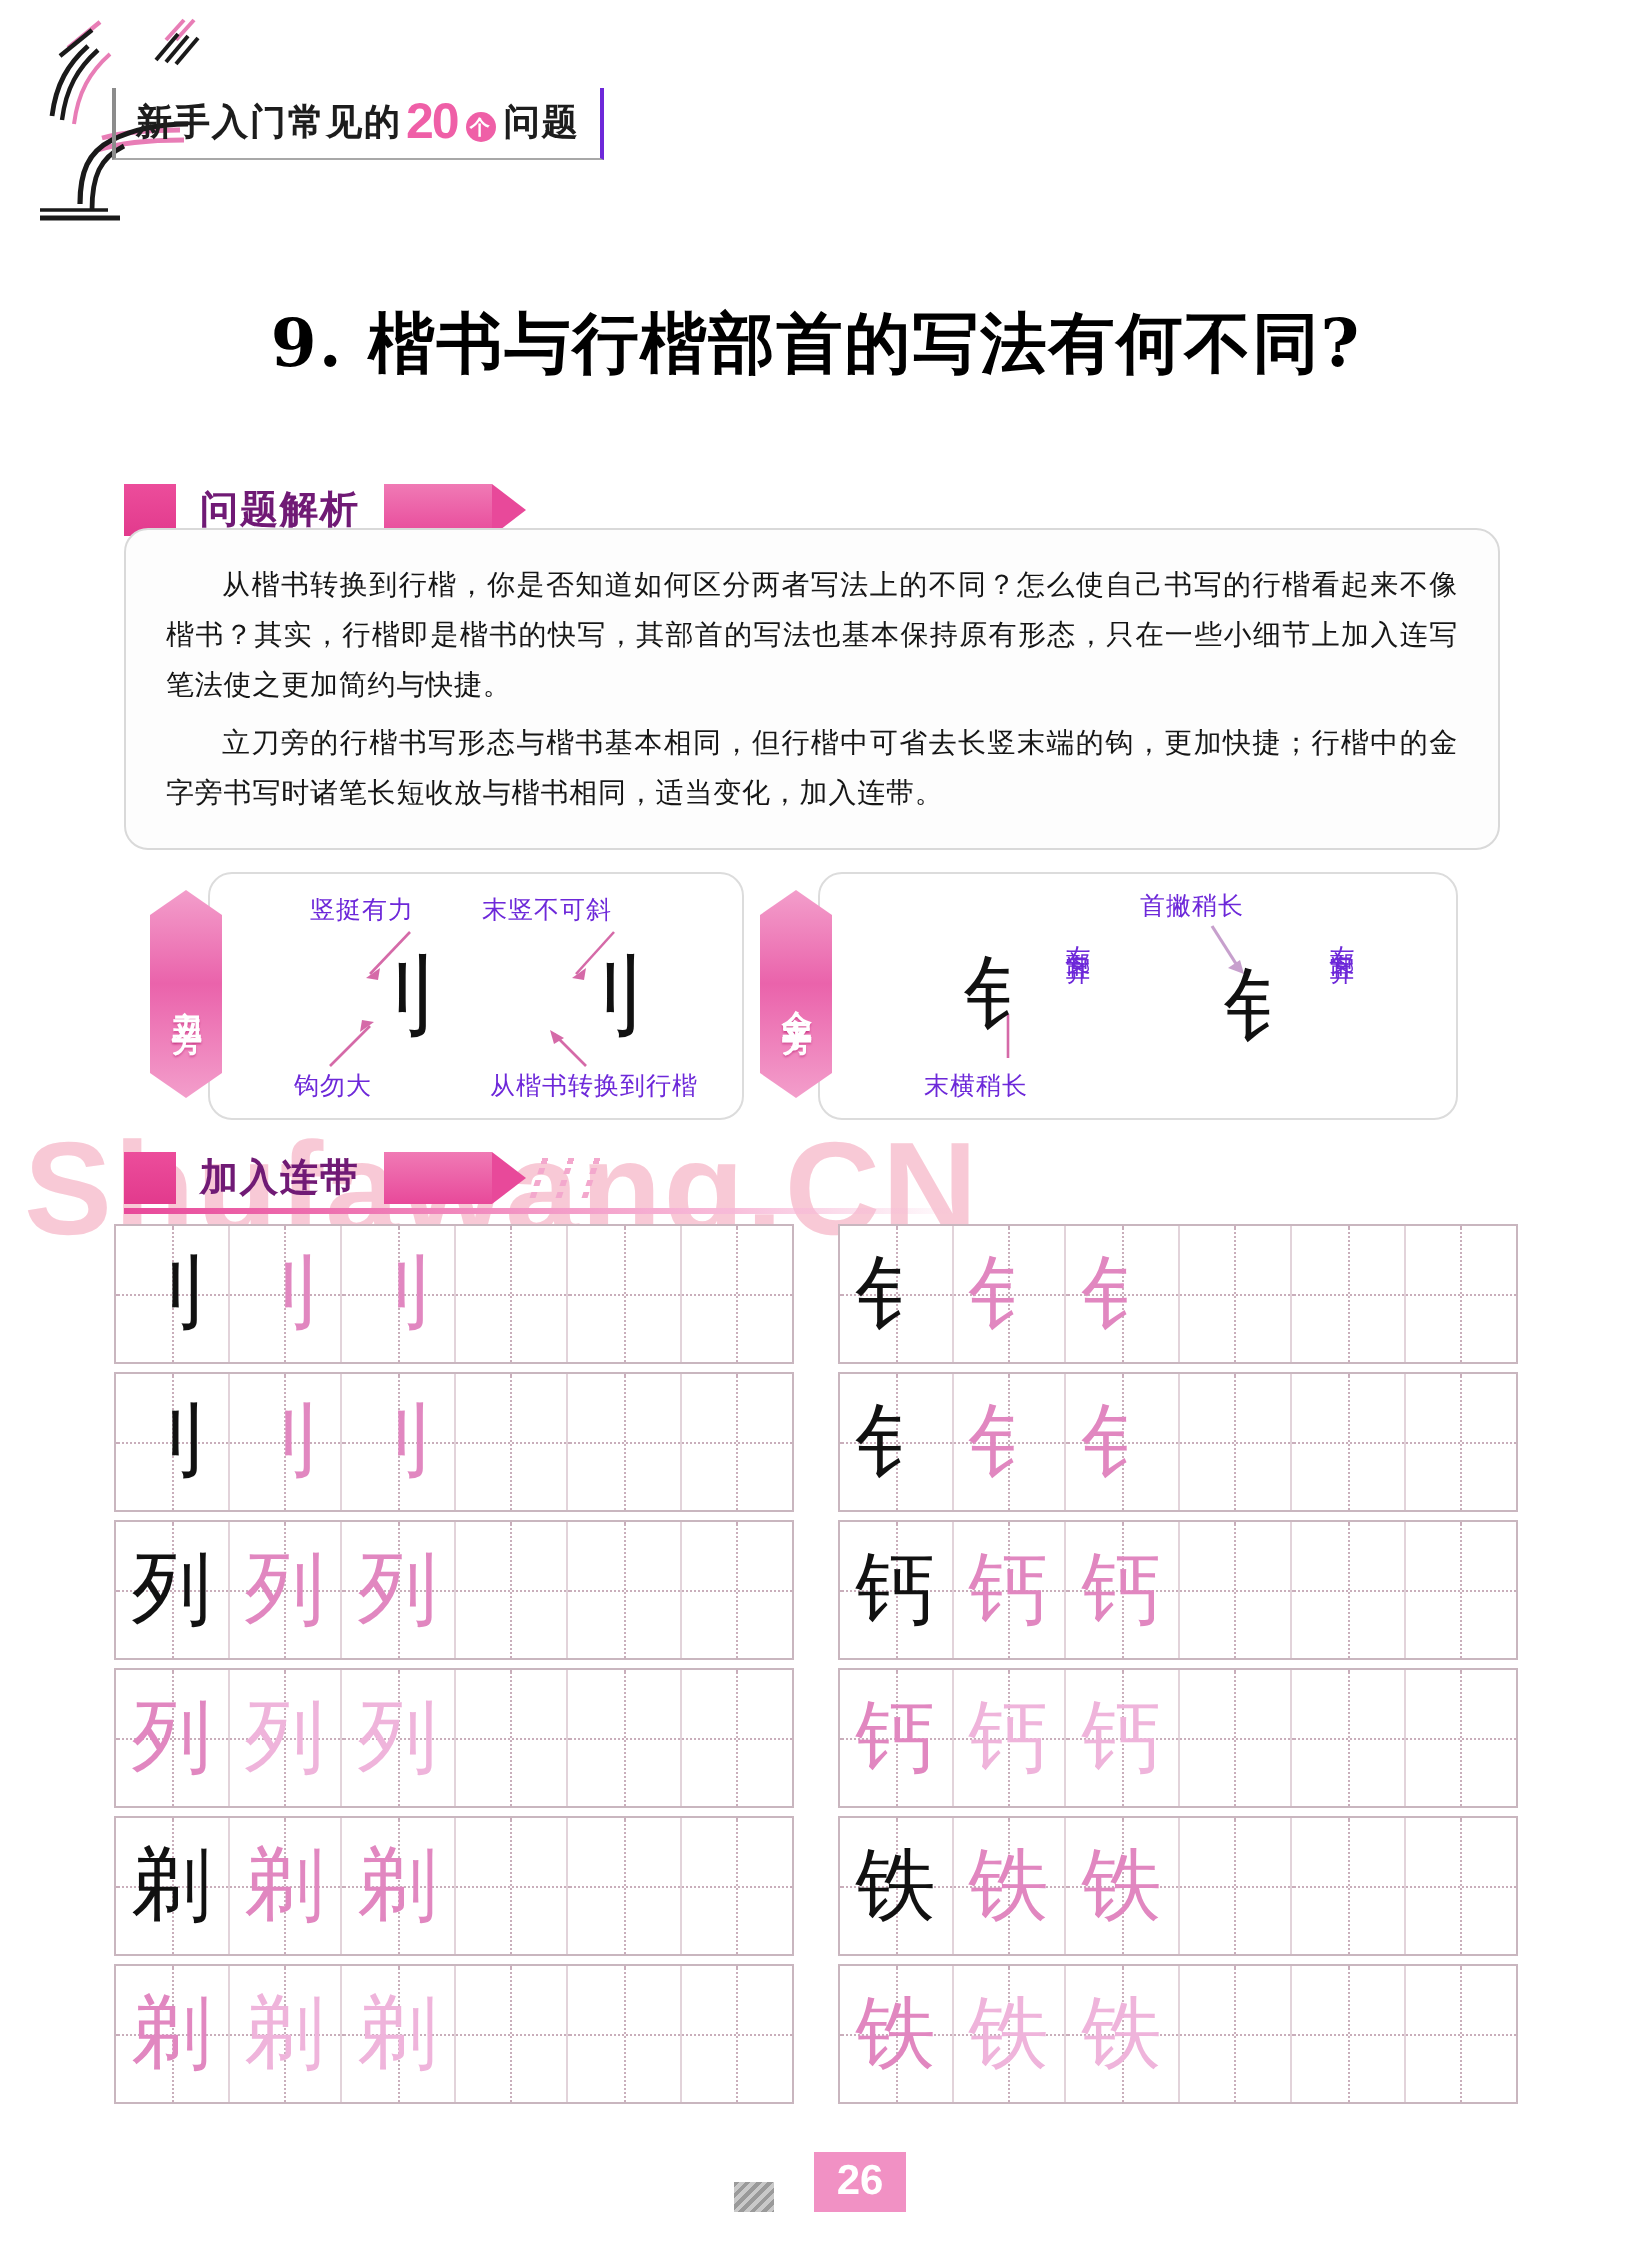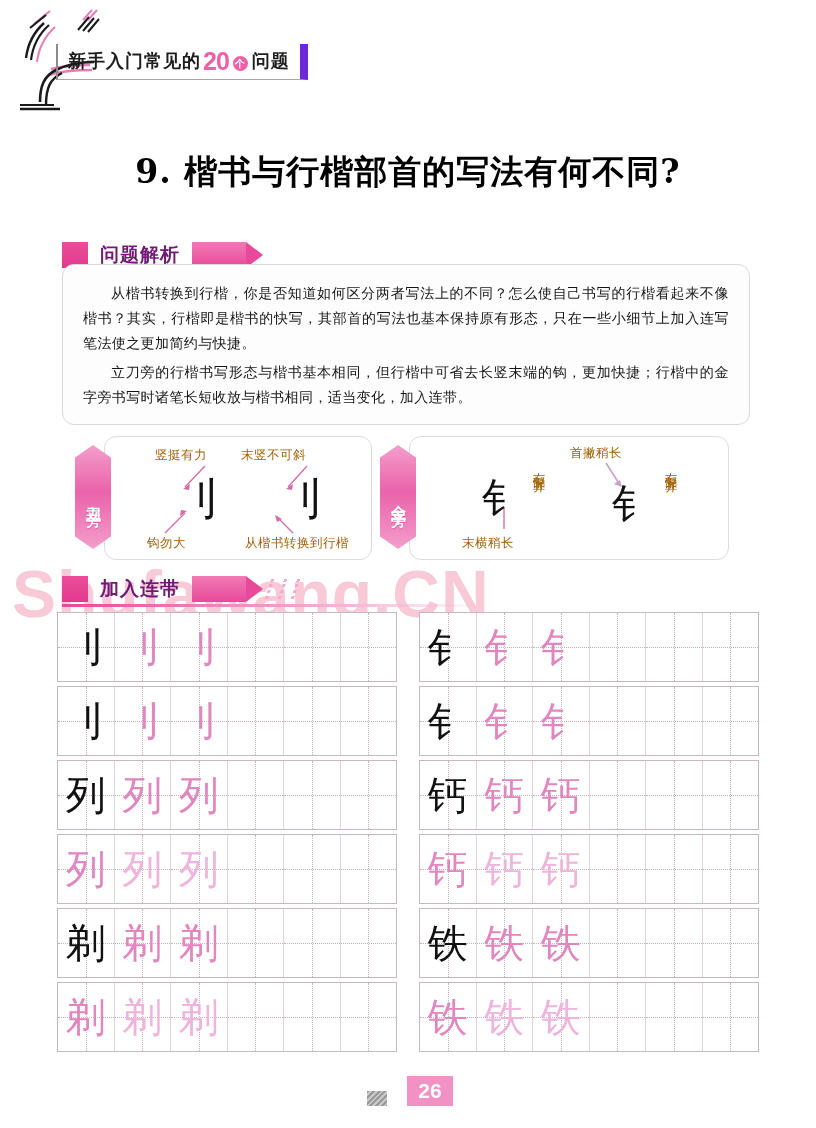--- a/index.html
+++ b/index.html
@@ -11,21 +11,21 @@
     color:#1a1a1a;
   }
   .page{position:absolute;inset:0;}
 
   
   .runhead{
     position:absolute;left:56px;top:44px;
     display:flex;align-items:center;gap:2px;
     padding:2px 10px 4px 10px;
     border-left:2px solid #8c8c8c;
-    border-right:8px solid #6d28d9;
+    border-right:2px solid #6d28d9;
     border-bottom:1px solid #a8a8a8;
     font-size:18px;font-weight:bold;letter-spacing:1px;
     white-space:nowrap;
   }
   .runhead .cn{color:#1d1d1d;font-family:"DejaVu Serif",serif;}
   .runhead .num{
     color:#ef5fa7;font-size:25px;font-weight:bold;
     font-family:"Liberation Sans",sans-serif;letter-spacing:-1px;
     position:relative;top:1px;
   }
@@ -127,21 +127,21 @@
     font-size:15px;font-weight:bold;color:#fff;
     letter-spacing:3px;font-family:"DejaVu Serif",serif;
     text-shadow:0 1px 1px rgba(190,40,120,.45);
   }
 
   .glyph{
     font-family:"DejaVu Serif",serif;
     color:#111;line-height:1;
   }
   .anno{
-    position:absolute;font-size:12.5px;color:#a16207;
+    position:absolute;font-size:12.5px;color:#6d28d9;
     font-family:"DejaVu Serif",serif;white-space:nowrap;letter-spacing:0.5px;
   }
   .anno.vert{writing-mode:vertical-rl;letter-spacing:2px;}
   .arrow{position:absolute;}
 
   
   .watermark{
     position:absolute;left:12px;top:556px;width:800px;
     font-family:"Liberation Sans",sans-serif;
     font-size:66px;font-weight:bold;letter-spacing:1px;

